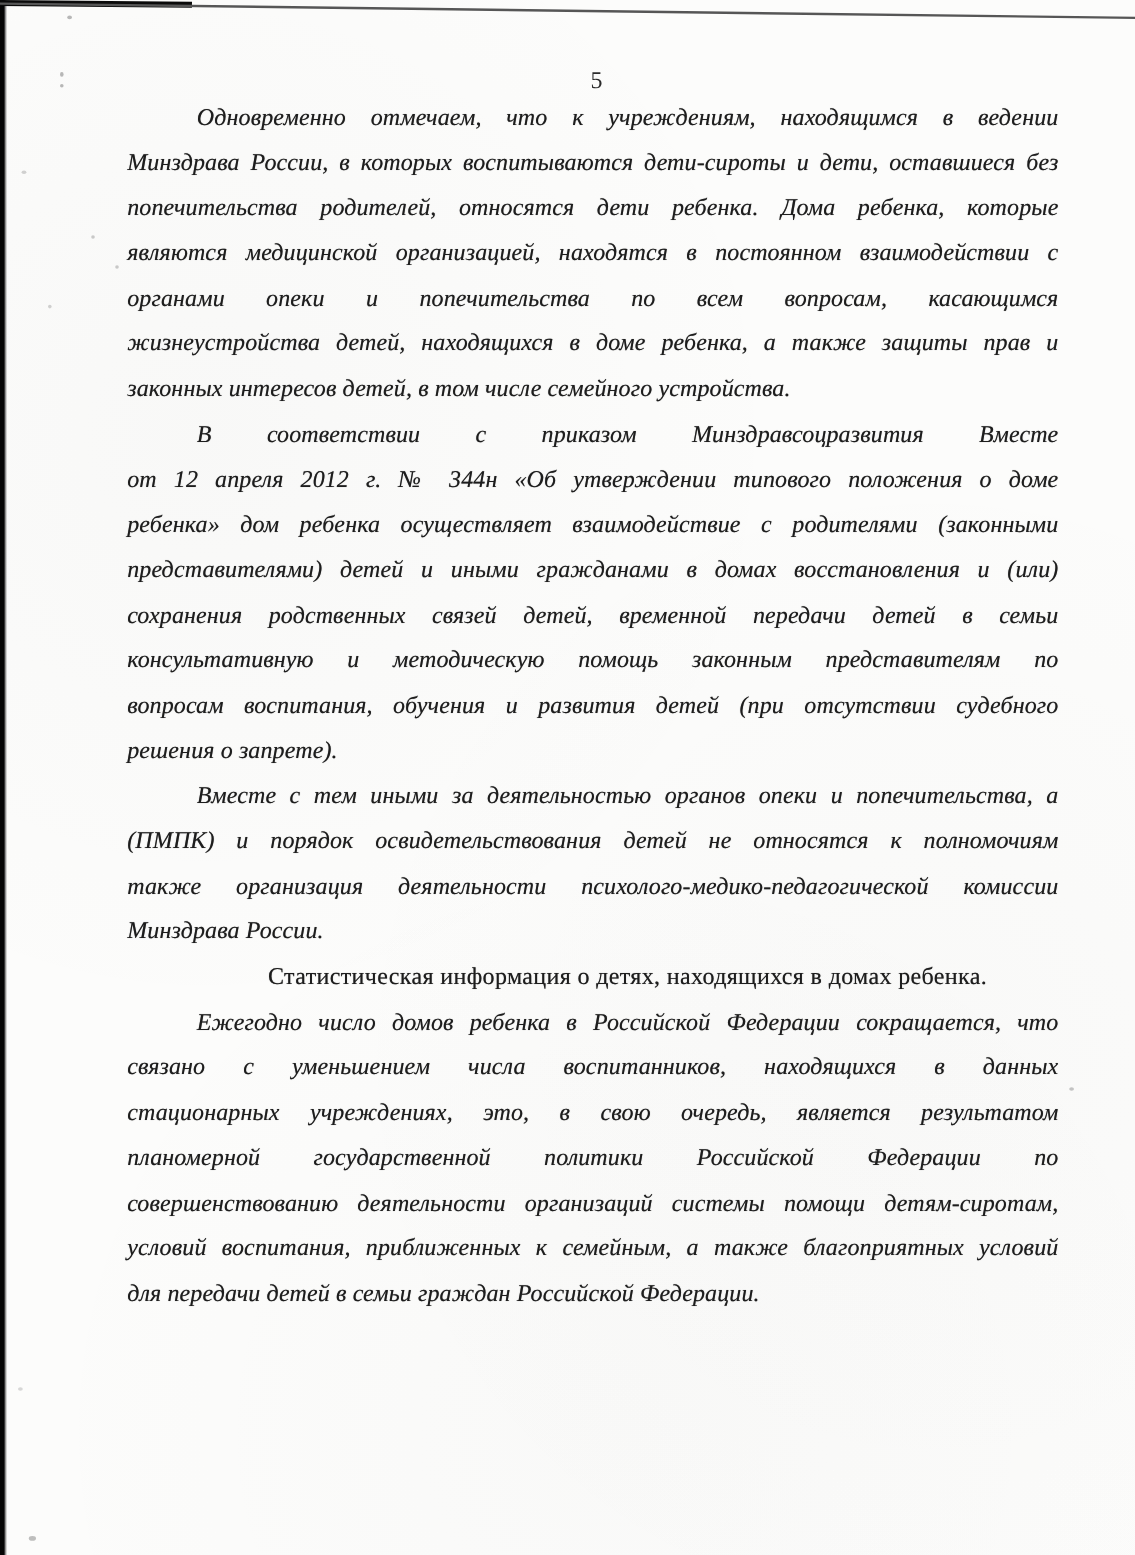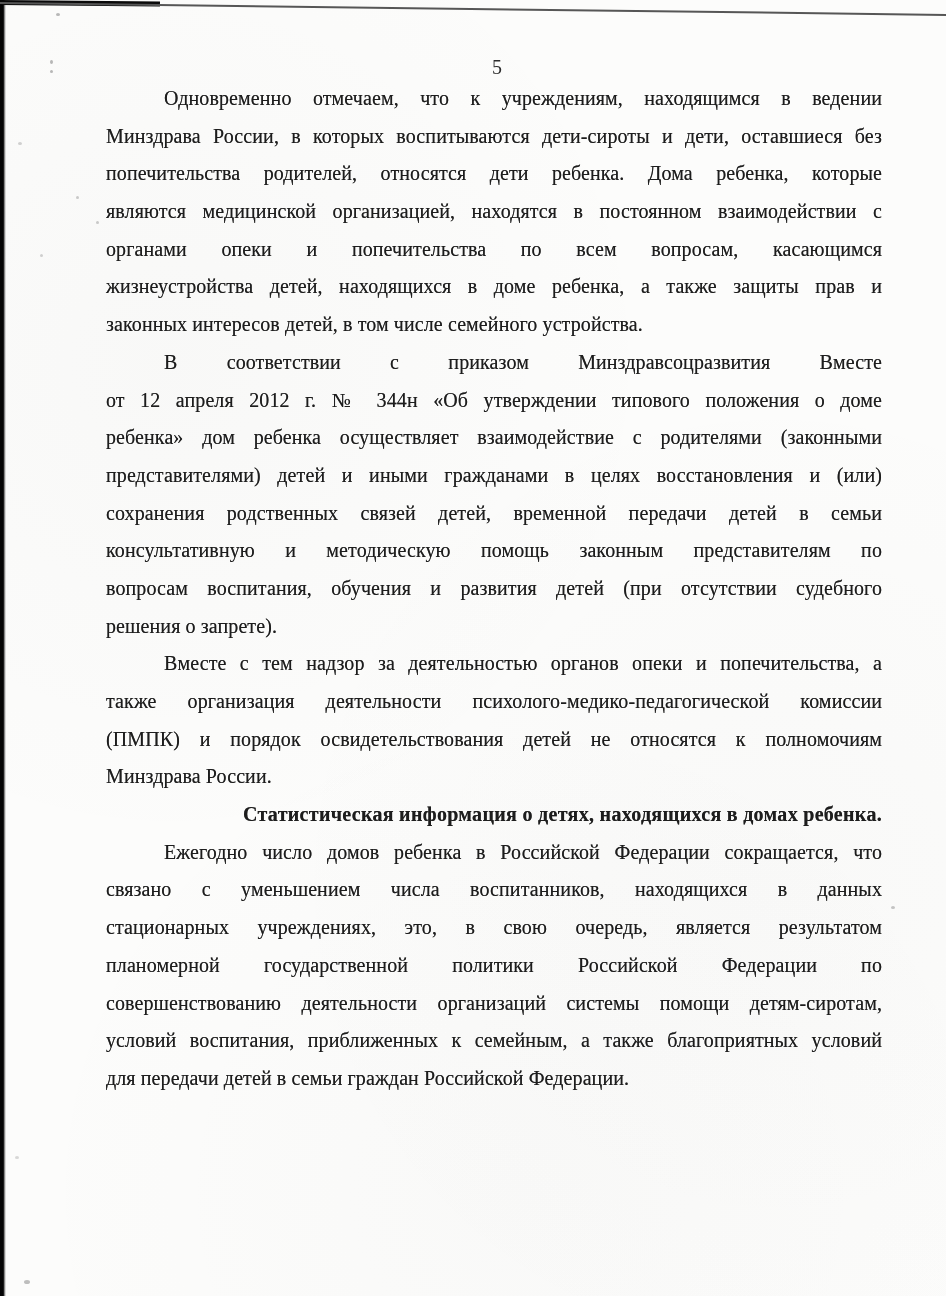--- a/index.html
+++ b/index.html
@@ -38,29 +38,30 @@
   .text-block {
     position: absolute; top: 80px; left: 106px; width: 776px;
     font-size: 20px; line-height: 37.7px; color: #1d1d1d;
     letter-spacing: 0.1px;
     text-shadow: 0 0 0.6px rgba(25,25,25,0.65);
   }
   .line {
     height: 37.7px;
     text-align: justify;
     text-align-last: justify;
+    font-style: italic;
   }
   .line.first { text-indent: 58px; }
   .line.plast { text-align-last: left; }
   .heading {
     height: 37.7px;
-    font-weight: bold;
+    font-weight: normal;
     text-indent: 58px;
     letter-spacing: 0.3px;
-    text-align: right;
+    text-align: center;
   }
 </style>
 </head>
 <body>
 
 <div class="page">
 
   <div class="edge-left"></div>
   <div class="edge-corner"></div>
   <div class="edge-top"></div>
@@ -87,31 +88,31 @@
       <div class="line">являются медицинской организацией, находятся в постоянном взаимодействии с</div>
       <div class="line">органами опеки и попечительства по всем вопросам, касающимся</div>
       <div class="line">жизнеустройства детей, находящихся в доме ребенка, а также защиты прав и</div>
       <div class="line plast">законных интересов детей, в том числе семейного устройства.</div>
     </div>
 
     <div>
       <div class="line first">В соответствии с приказом Минздравсоцразвития Вместе</div>
       <div class="line">от 12 апреля 2012 г. № 344н «Об утверждении типового положения о доме</div>
       <div class="line">ребенка» дом ребенка осуществляет взаимодействие с родителями (законными</div>
-      <div class="line">представителями) детей и иными гражданами в целях восстановления и (или)</div>
+      <div class="line">представителями) детей и иными гражданами в домах восстановления и (или)</div>
       <div class="line">сохранения родственных связей детей, временной передачи детей в семьи</div>
       <div class="line">консультативную и методическую помощь законным представителям по</div>
       <div class="line">вопросам воспитания, обучения и развития детей (при отсутствии судебного</div>
       <div class="line plast">решения о запрете).</div>
     </div>
 
     <div>
-      <div class="line first">Вместе с тем надзор за деятельностью органов опеки и попечительства, а</div>
+      <div class="line first">Вместе с тем иными за деятельностью органов опеки и попечительства, а</div>
+      <div class="line">(ПМПК) и порядок освидетельствования детей не относятся к полномочиям</div>
       <div class="line">также организация деятельности психолого-медико-педагогической комиссии</div>
-      <div class="line">(ПМПК) и порядок освидетельствования детей не относятся к полномочиям</div>
       <div class="line plast">Минздрава России.</div>
     </div>
 
     <div class="heading">Статистическая информация о детях, находящихся в домах ребенка.</div>
 
     <div>
       <div class="line first">Ежегодно число домов ребенка в Российской Федерации сокращается, что</div>
       <div class="line">связано с уменьшением числа воспитанников, находящихся в данных</div>
       <div class="line">стационарных учреждениях, это, в свою очередь, является результатом</div>
       <div class="line">планомерной государственной политики Российской Федерации по</div>

